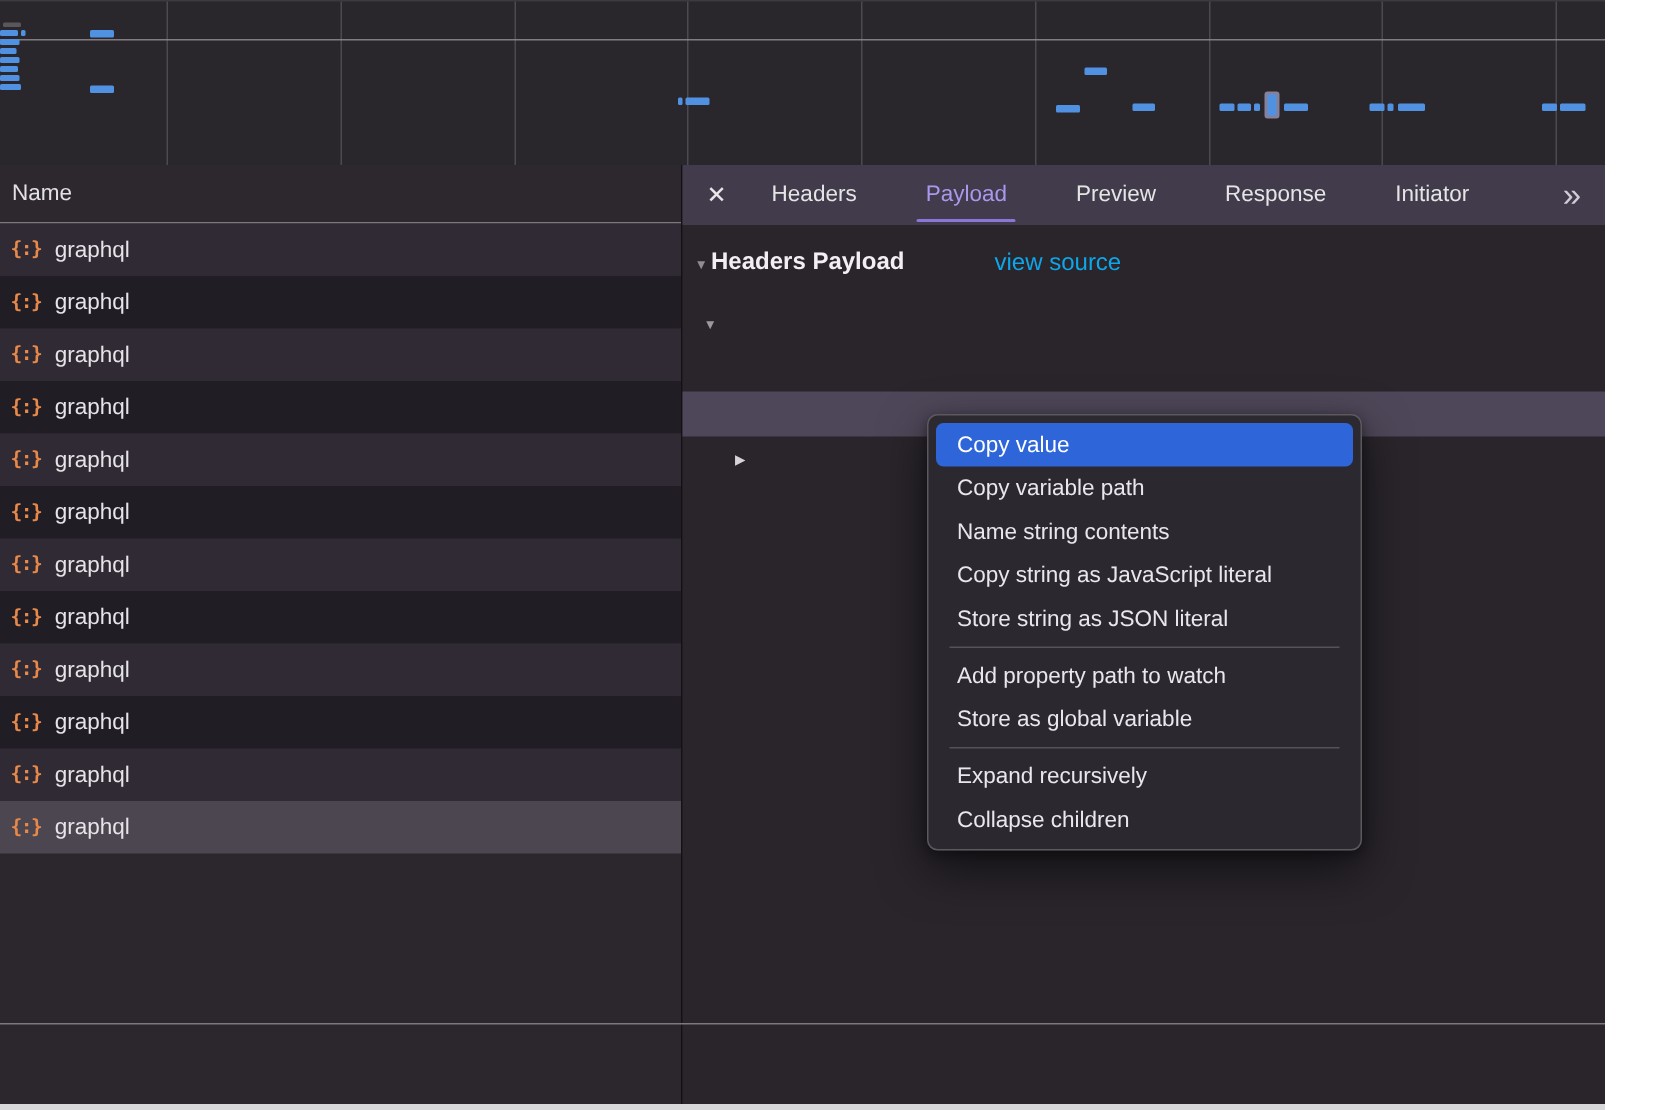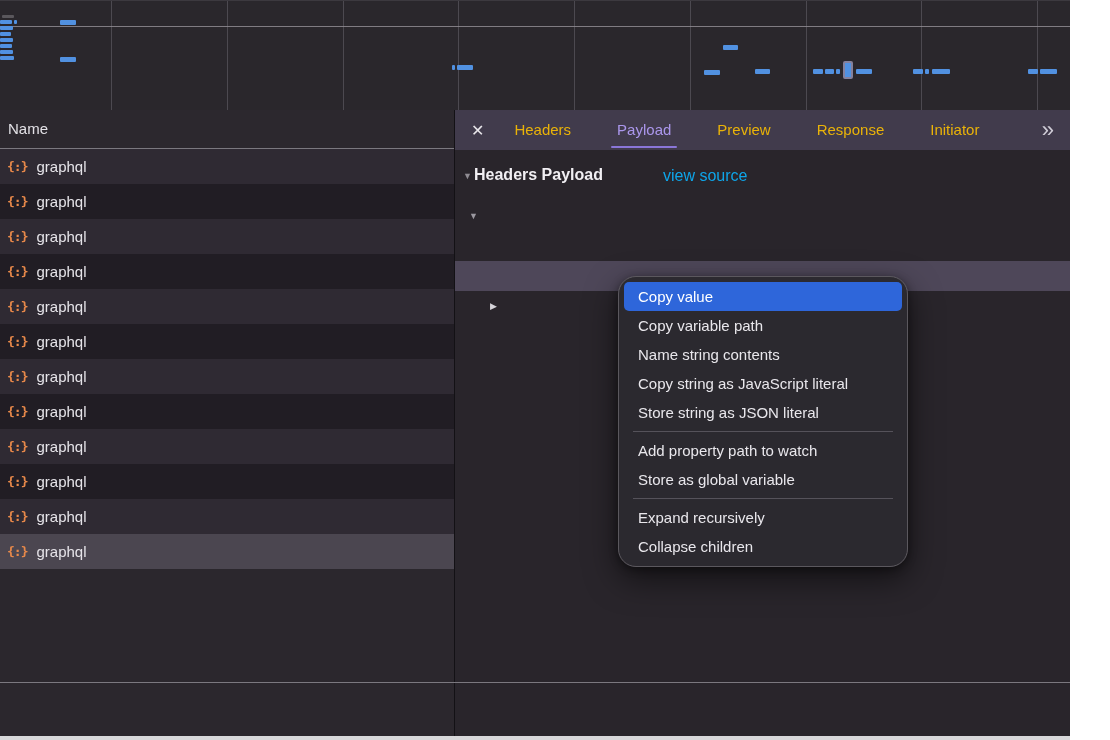--- a/index.html
+++ b/index.html
@@ -24,21 +24,21 @@
   .req-row.light{background:#2f2a33;}
   .req-row.dark{background:#211d24;}
   .req-row.selected{background:#4b4650;}
   .json-icon{font-family:"DejaVu Sans Mono",monospace;font-size:13px;font-weight:bold;color:#e8894a;
              margin-right:9px;letter-spacing:-1px;}
 
   
   .right-panel{position:absolute;left:455px;top:110px;right:0;bottom:4px;background:#29252b;}
   .tabbar{height:40px;background:#413b4c;display:flex;align-items:center;}
   .close-btn{margin-left:16px;color:#e8e6ea;font-size:16px;cursor:default;}
-  .tab{margin-left:46px;height:40px;line-height:40px;font-size:15px;color:#eab308;position:relative;white-space:nowrap;}
+  .tab{margin-left:46px;height:40px;line-height:40px;font-size:15px;color:#e5e5e5;position:relative;white-space:nowrap;}
   .tab:first-of-type{margin-left:30px;}
   .tab.selected{color:#ab97ec;}
   .tab.selected::after{content:"";position:absolute;left:-6px;right:-6px;bottom:2px;height:2px;
                        background:#8a76d8;border-radius:1px;}
   .overflow-btn{margin-left:auto;margin-right:16px;color:#cfccd6;font-size:22px;line-height:40px;}
 
   .payload-header{position:absolute;left:0;top:53px;height:30px;right:0;}
   .ph-caret{position:absolute;left:8px;top:8px;font-size:9px;color:#8f8c93;}
   .ph-title{position:absolute;left:19px;top:3px;font-size:16px;font-weight:bold;color:#f1eff3;}
   .ph-viewsource{position:absolute;left:208px;top:4px;font-size:16px;color:#0ea5e9;}
@@ -50,21 +50,21 @@
   .t-caret{position:absolute;left:14px;top:0;line-height:30px;font-size:9px;color:#9b98a0;
            font-family:"Liberation Sans",sans-serif;}
   .t-caret.right{left:35px;color:#d6d4da;}
 
   
   .footer-line{position:absolute;left:0;top:682px;width:1110px;height:1px;background:#7b787f;z-index:3;}
   .bottom-strip{position:absolute;left:0;bottom:0;width:1110px;height:4px;background:#d8d8da;z-index:4;}
 
   
   .ctx{position:absolute;left:618px;top:276px;width:290px;box-sizing:border-box;
-       background:rgba(44,42,47,0.98);border:1px solid #5b585e;border-radius:18px;
+       background:rgba(44,42,47,0.98);border:1px solid #5b585e;border-radius:7px;
        box-shadow:0 12px 32px rgba(0,0,0,.55),0 2px 8px rgba(0,0,0,.4);
        padding:5px 0;z-index:10;}
   .ctx-item{height:29px;line-height:29px;margin:0 5px;padding:0 14px;border-radius:5px;
             font-size:15px;color:#e9e7ec;white-space:nowrap;}
   .ctx-item.hl{background:#2e66da;color:#ffffff;}
   .ctx-sep{height:1px;background:#55525a;margin:4px 14px;}
 </style>
 </head>
 <body>
 

